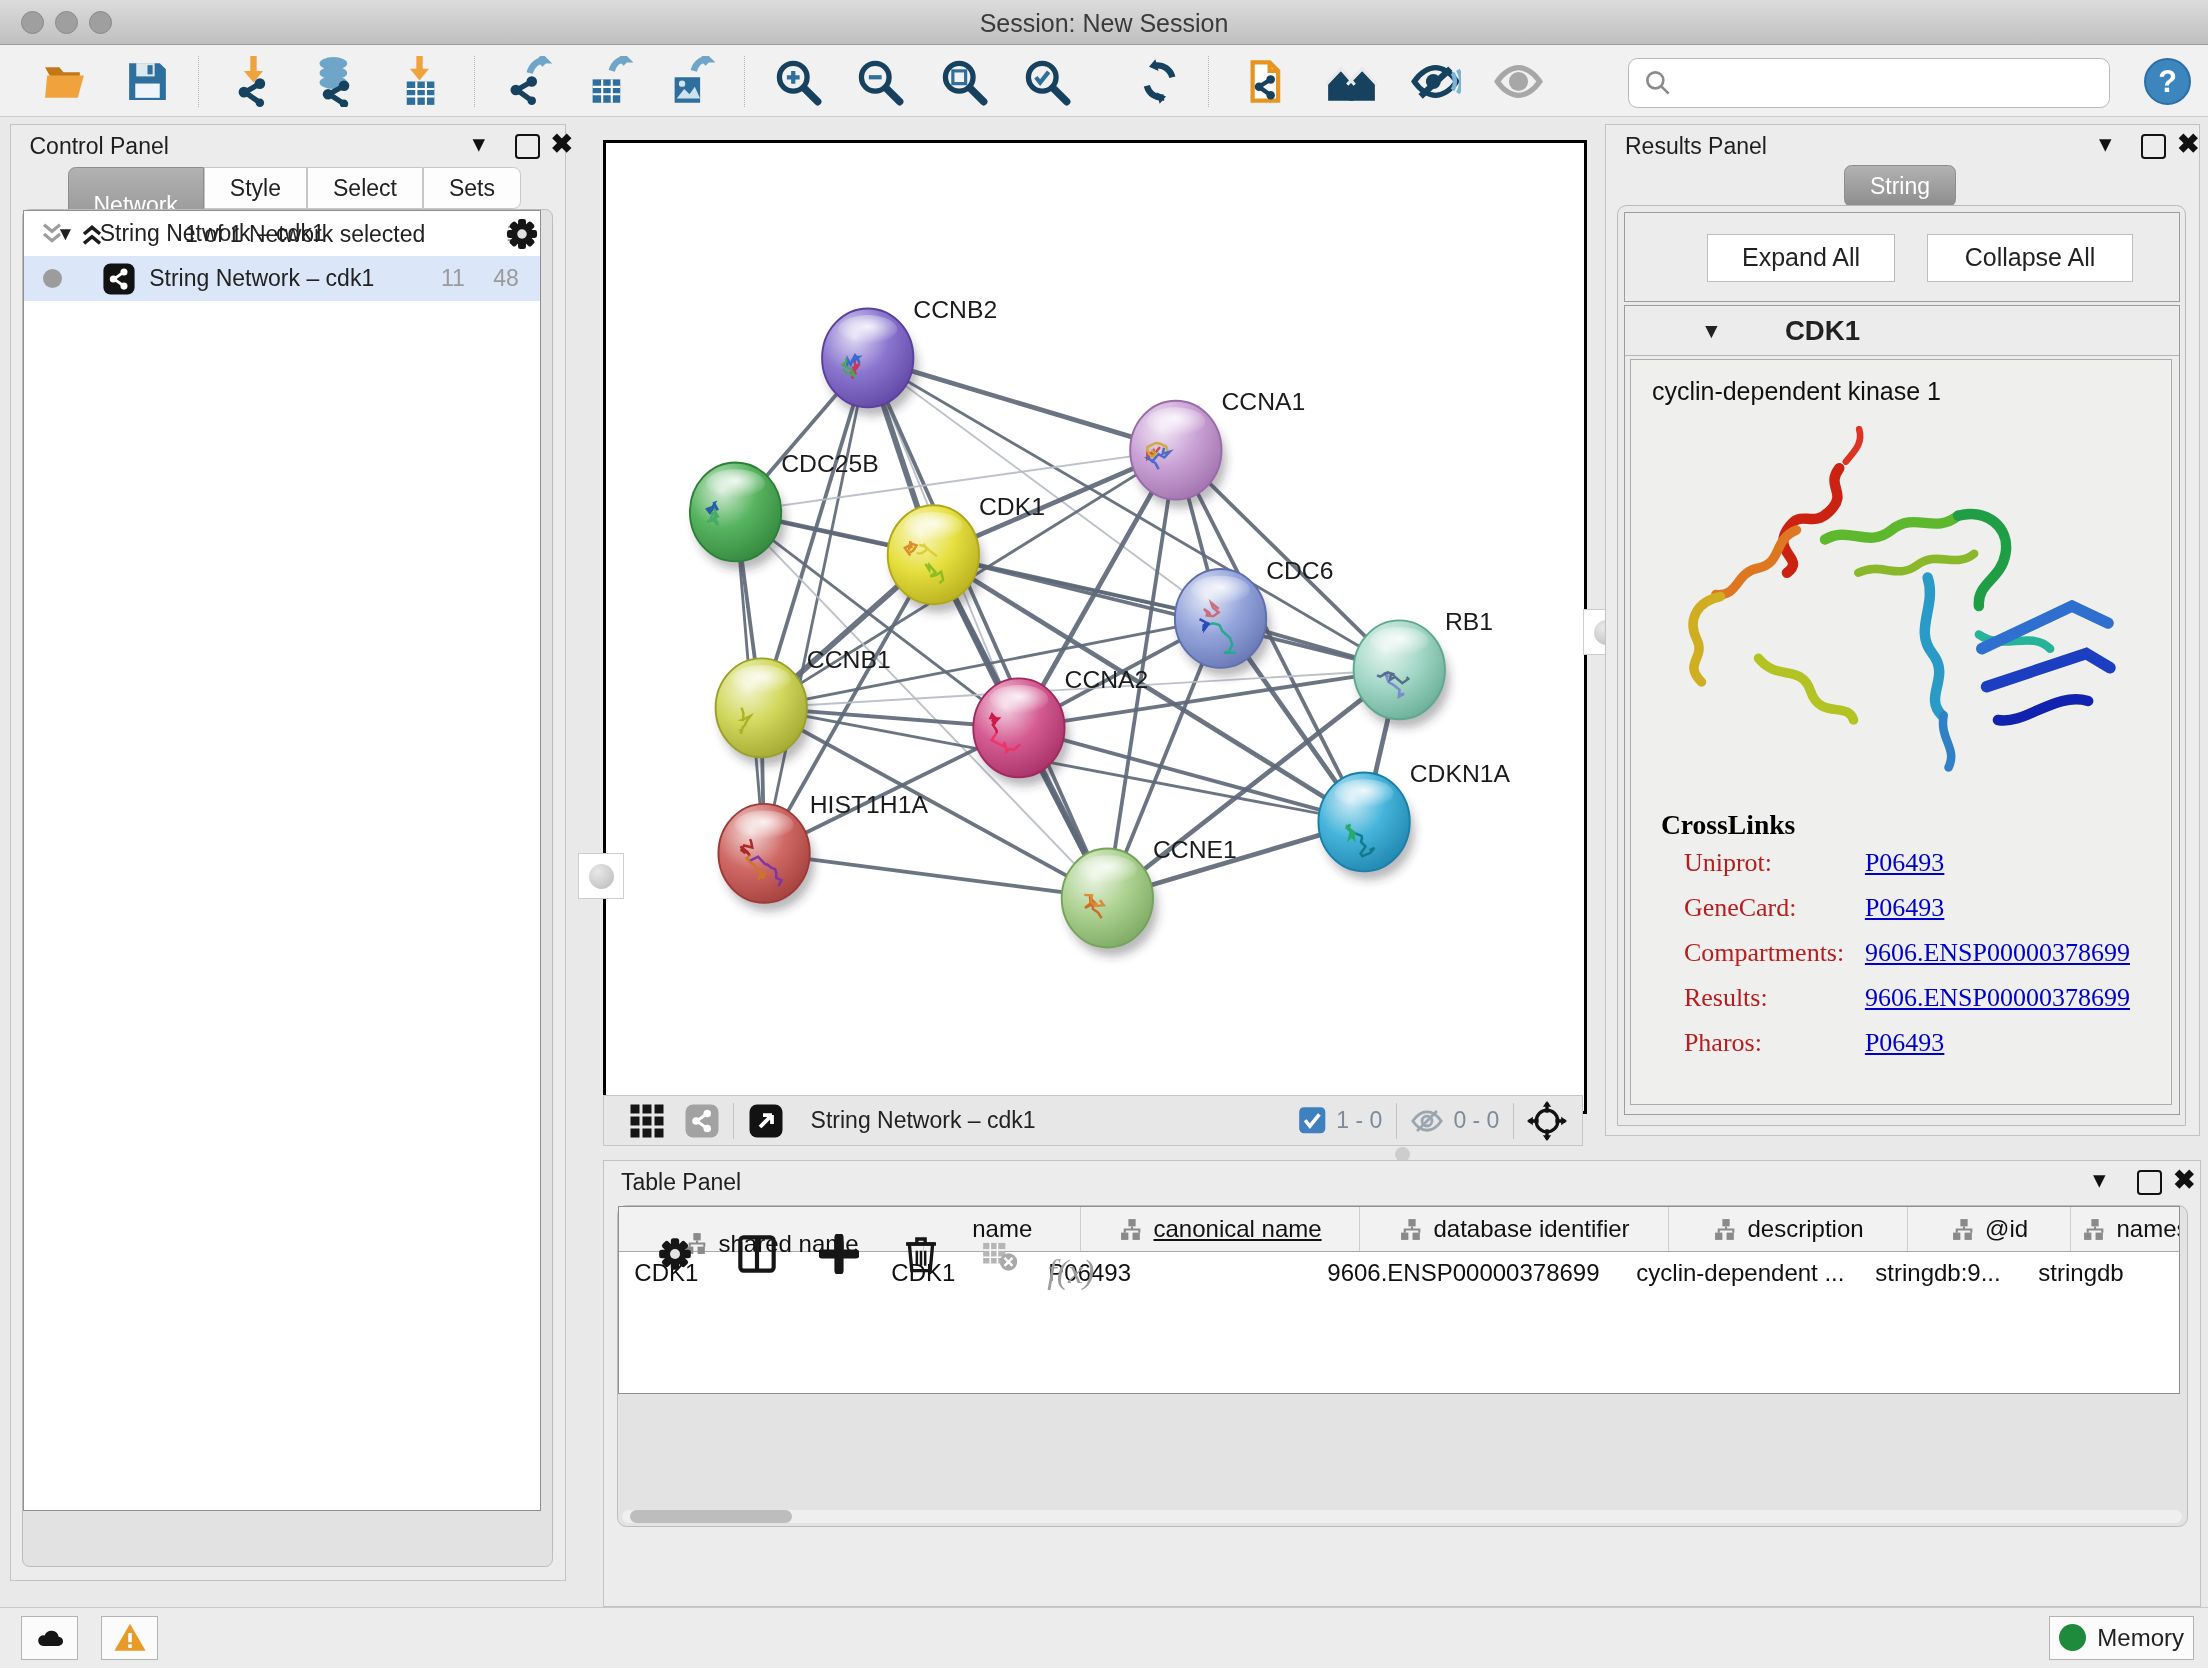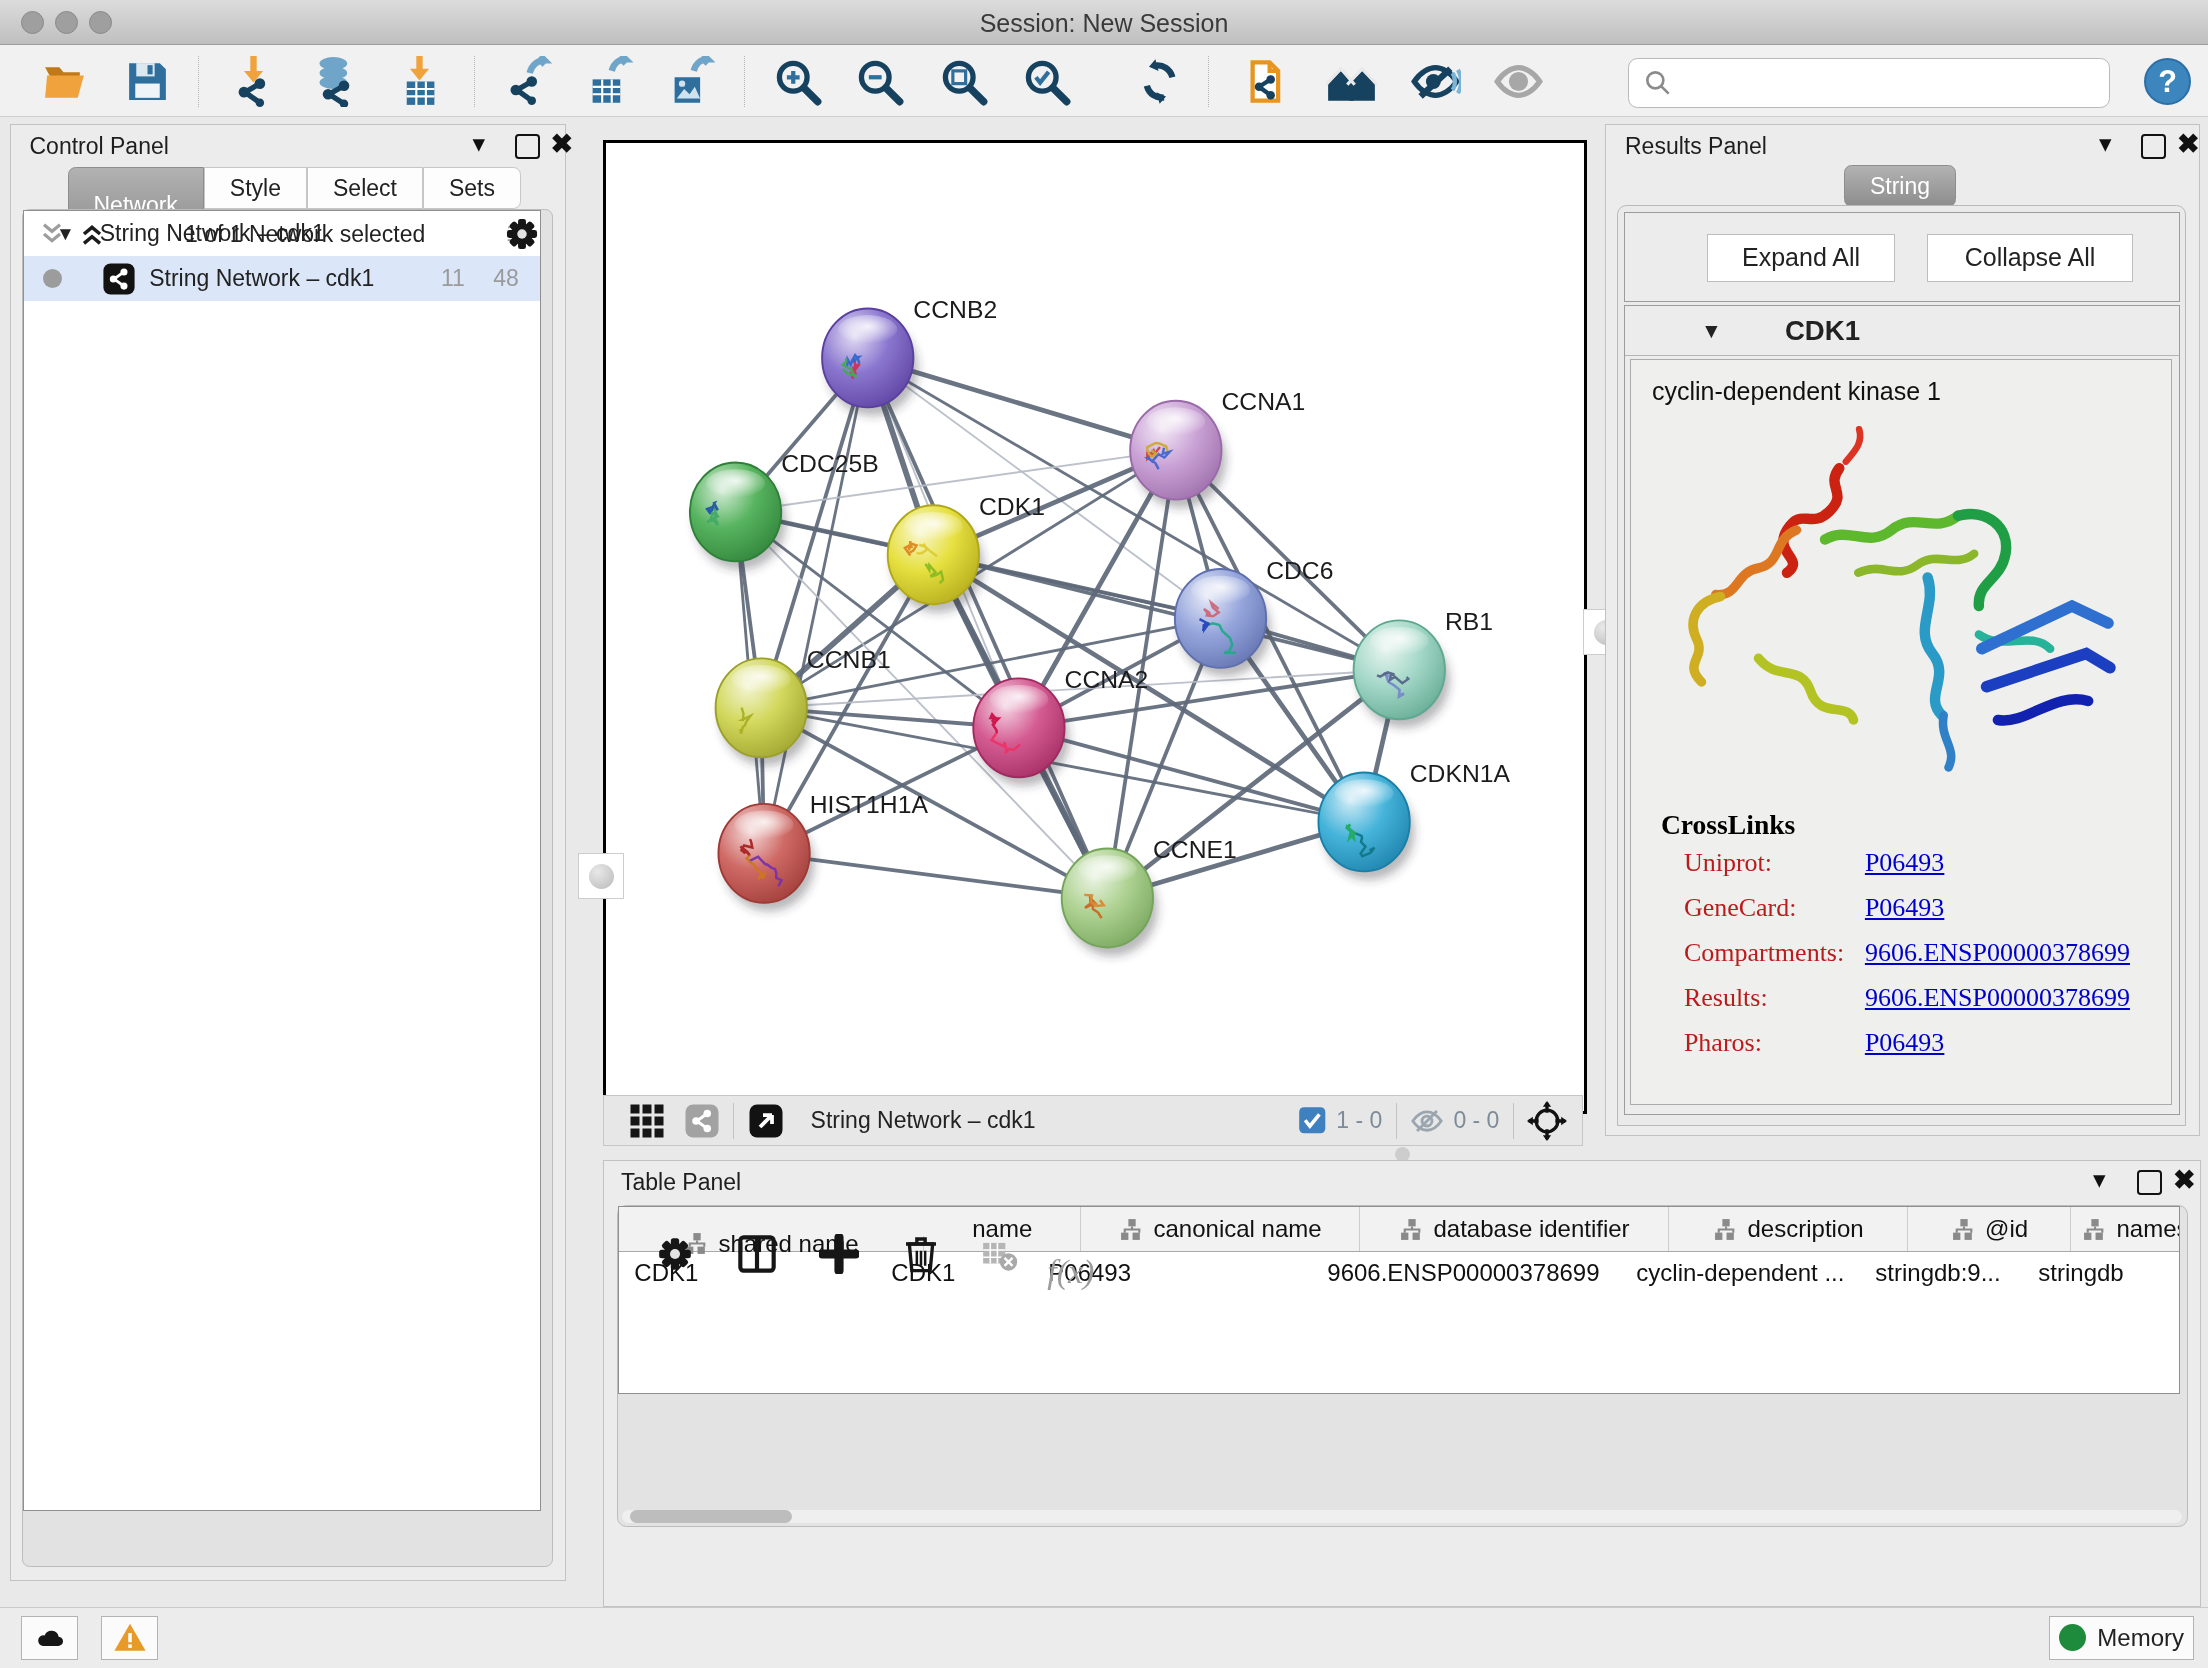--- a/index.html
+++ b/index.html
@@ -704,21 +704,21 @@
                     <rect x="13" y="15" width="7" height="7"></rect>
                   </g>
                   <path d="M12.5 9v3M5.5 15v-3h14v3M12.5 12v0" stroke="#8a8a8a" stroke-width="2" fill="none"></path>
                 </svg>
               </span>
               <span>shared name</span>
             </div>
             <div class="th" style="width: 157px;">
               <span>name</span>
             </div>
-            <div class="th" style="width: 279px;">
+            <div class="th" style="width: 279px; text-decoration: underline;">
               <span>
                 <svg width="25" height="25" viewBox="0 0 24 24">
                   <g fill="#8a8a8a">
                     <rect x="9" y="2" width="7" height="7"></rect>
                     <rect x="2" y="15" width="7" height="7"></rect>
                     <rect x="13" y="15" width="7" height="7"></rect>
                   </g>
                   <path d="M12.5 9v3M5.5 15v-3h14v3M12.5 12v0" stroke="#8a8a8a" stroke-width="2" fill="none"></path>
                 </svg>
               </span>

